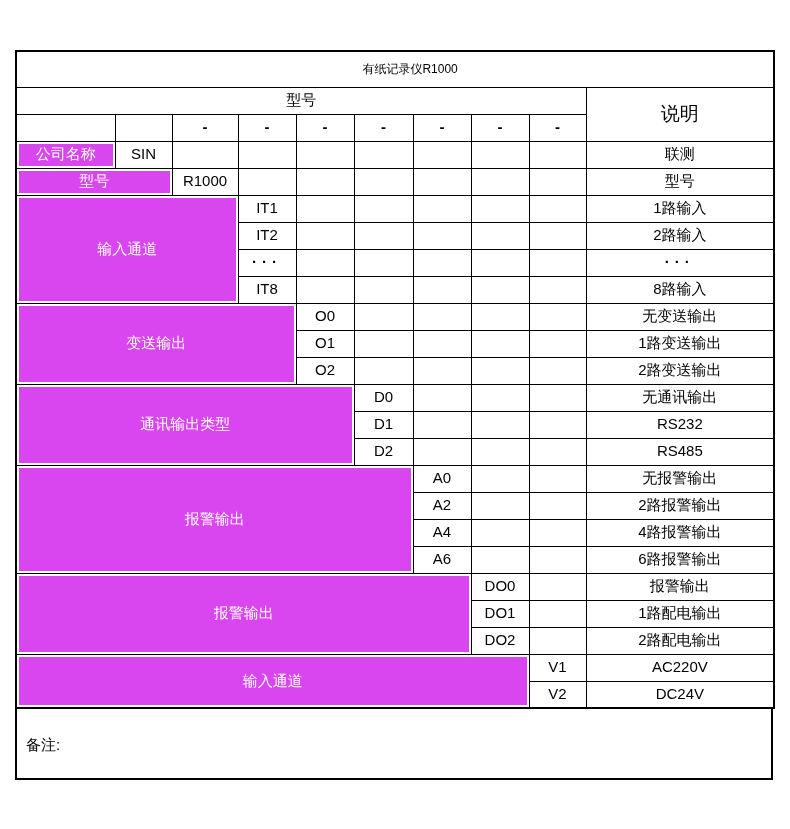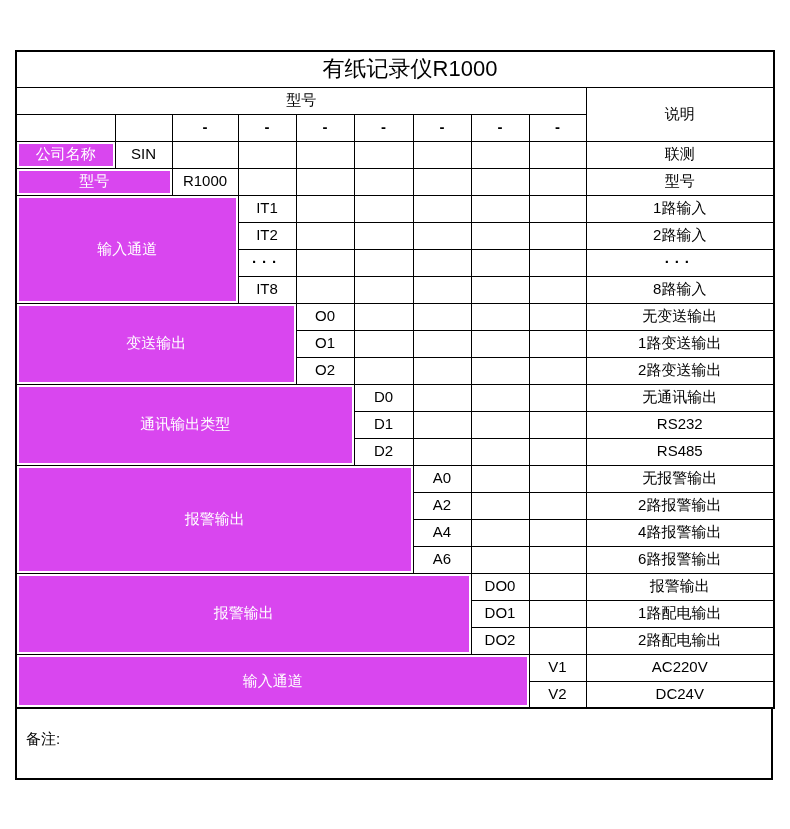--- a/index.html
+++ b/index.html
@@ -27,38 +27,38 @@
     text-align: center;
     vertical-align: middle;
     font-size: 15px;
     line-height: 1.1;
     padding: 0 2px;
     overflow: hidden;
     white-space: nowrap;
   }
   tr.title-row td {
     height: 36px;
-    font-size: 22px;
+    font-size: 12px;
     padding-left: 32px;
   }
   tr.model-row td { height: 27px; }
-  td.desc-header { font-size: 15px; }
+  td.desc-header { font-size: 19px; }
   td.cat {
     background: #d946ef;
     color: #fff;
     box-shadow: inset 0 0 0 2px #fff;
     font-size: 15px;
   }
   td.dash { font-weight: bold; }
   td.dots { letter-spacing: 5px; font-weight: bold; }
   .notes {
     border: 2px solid #000;
     border-top: none;
     height: 71px;
-    padding: 18px 9px 0 9px;
+    padding: 24px 9px 0 9px;
     font-size: 15px;
     line-height: 24px;
     text-align: left;
     background: #fff;
   }
 </style>
 </head>
 <body>
 
 <div class="sheet">

